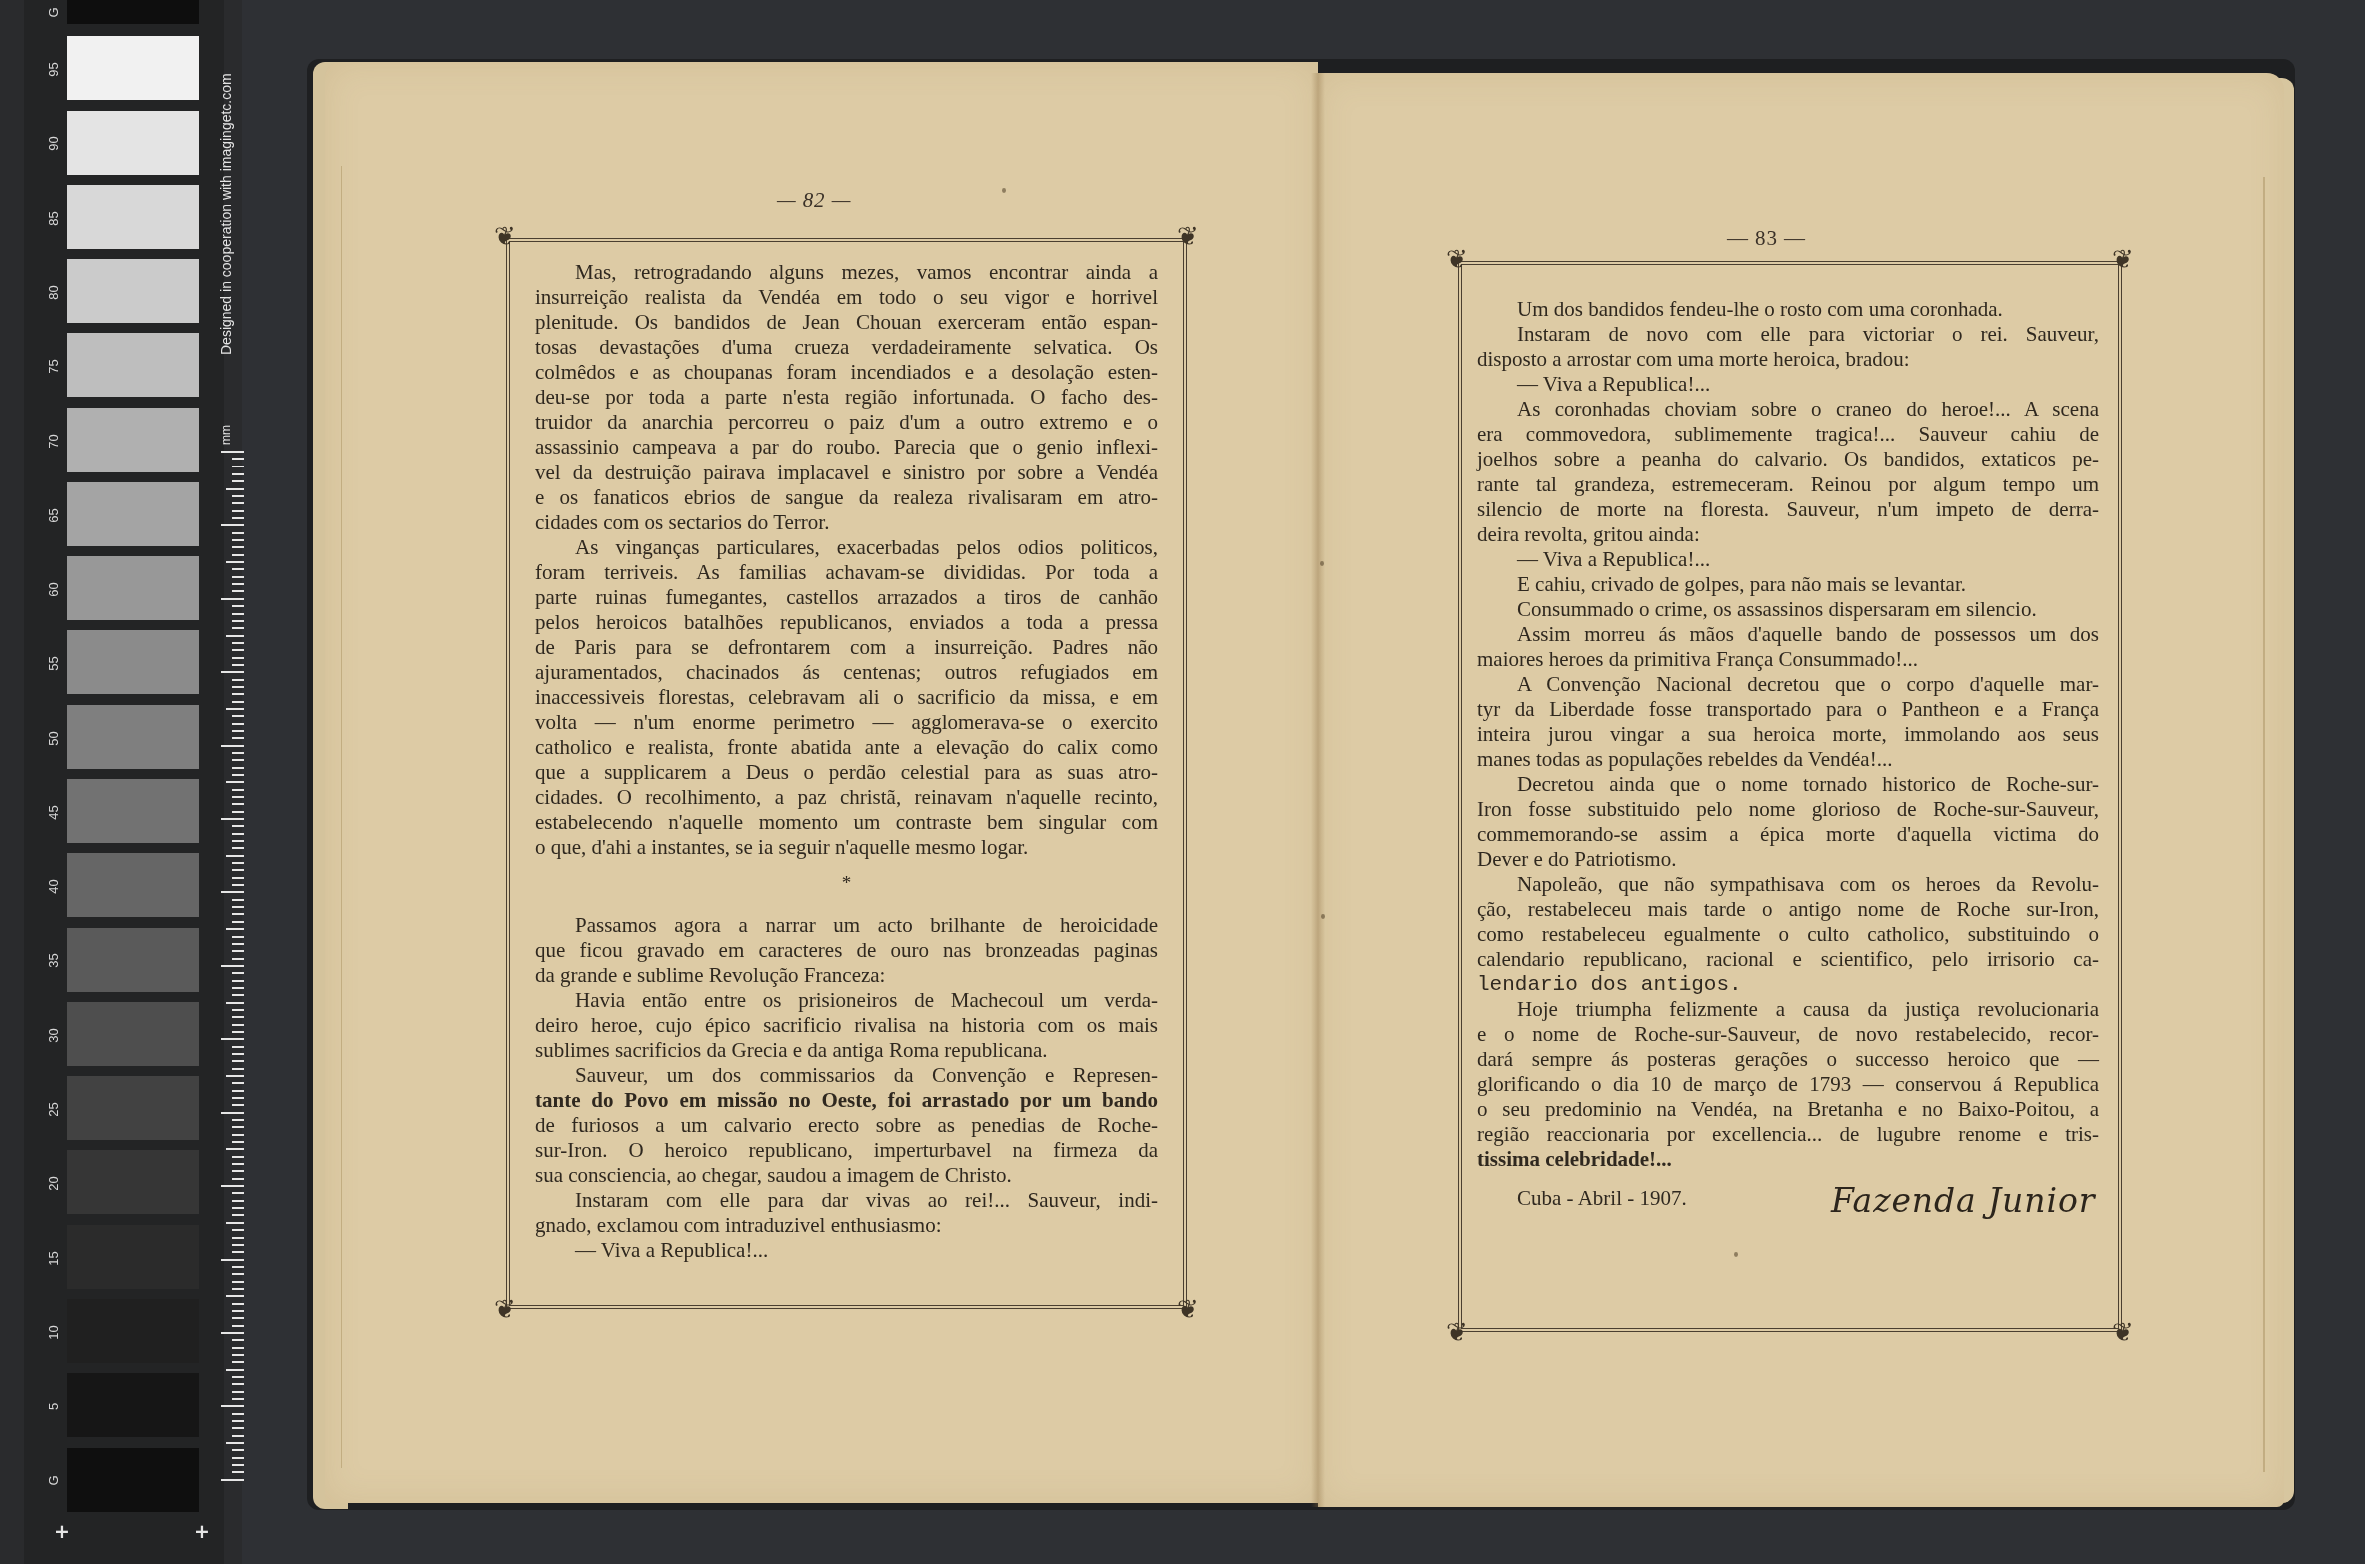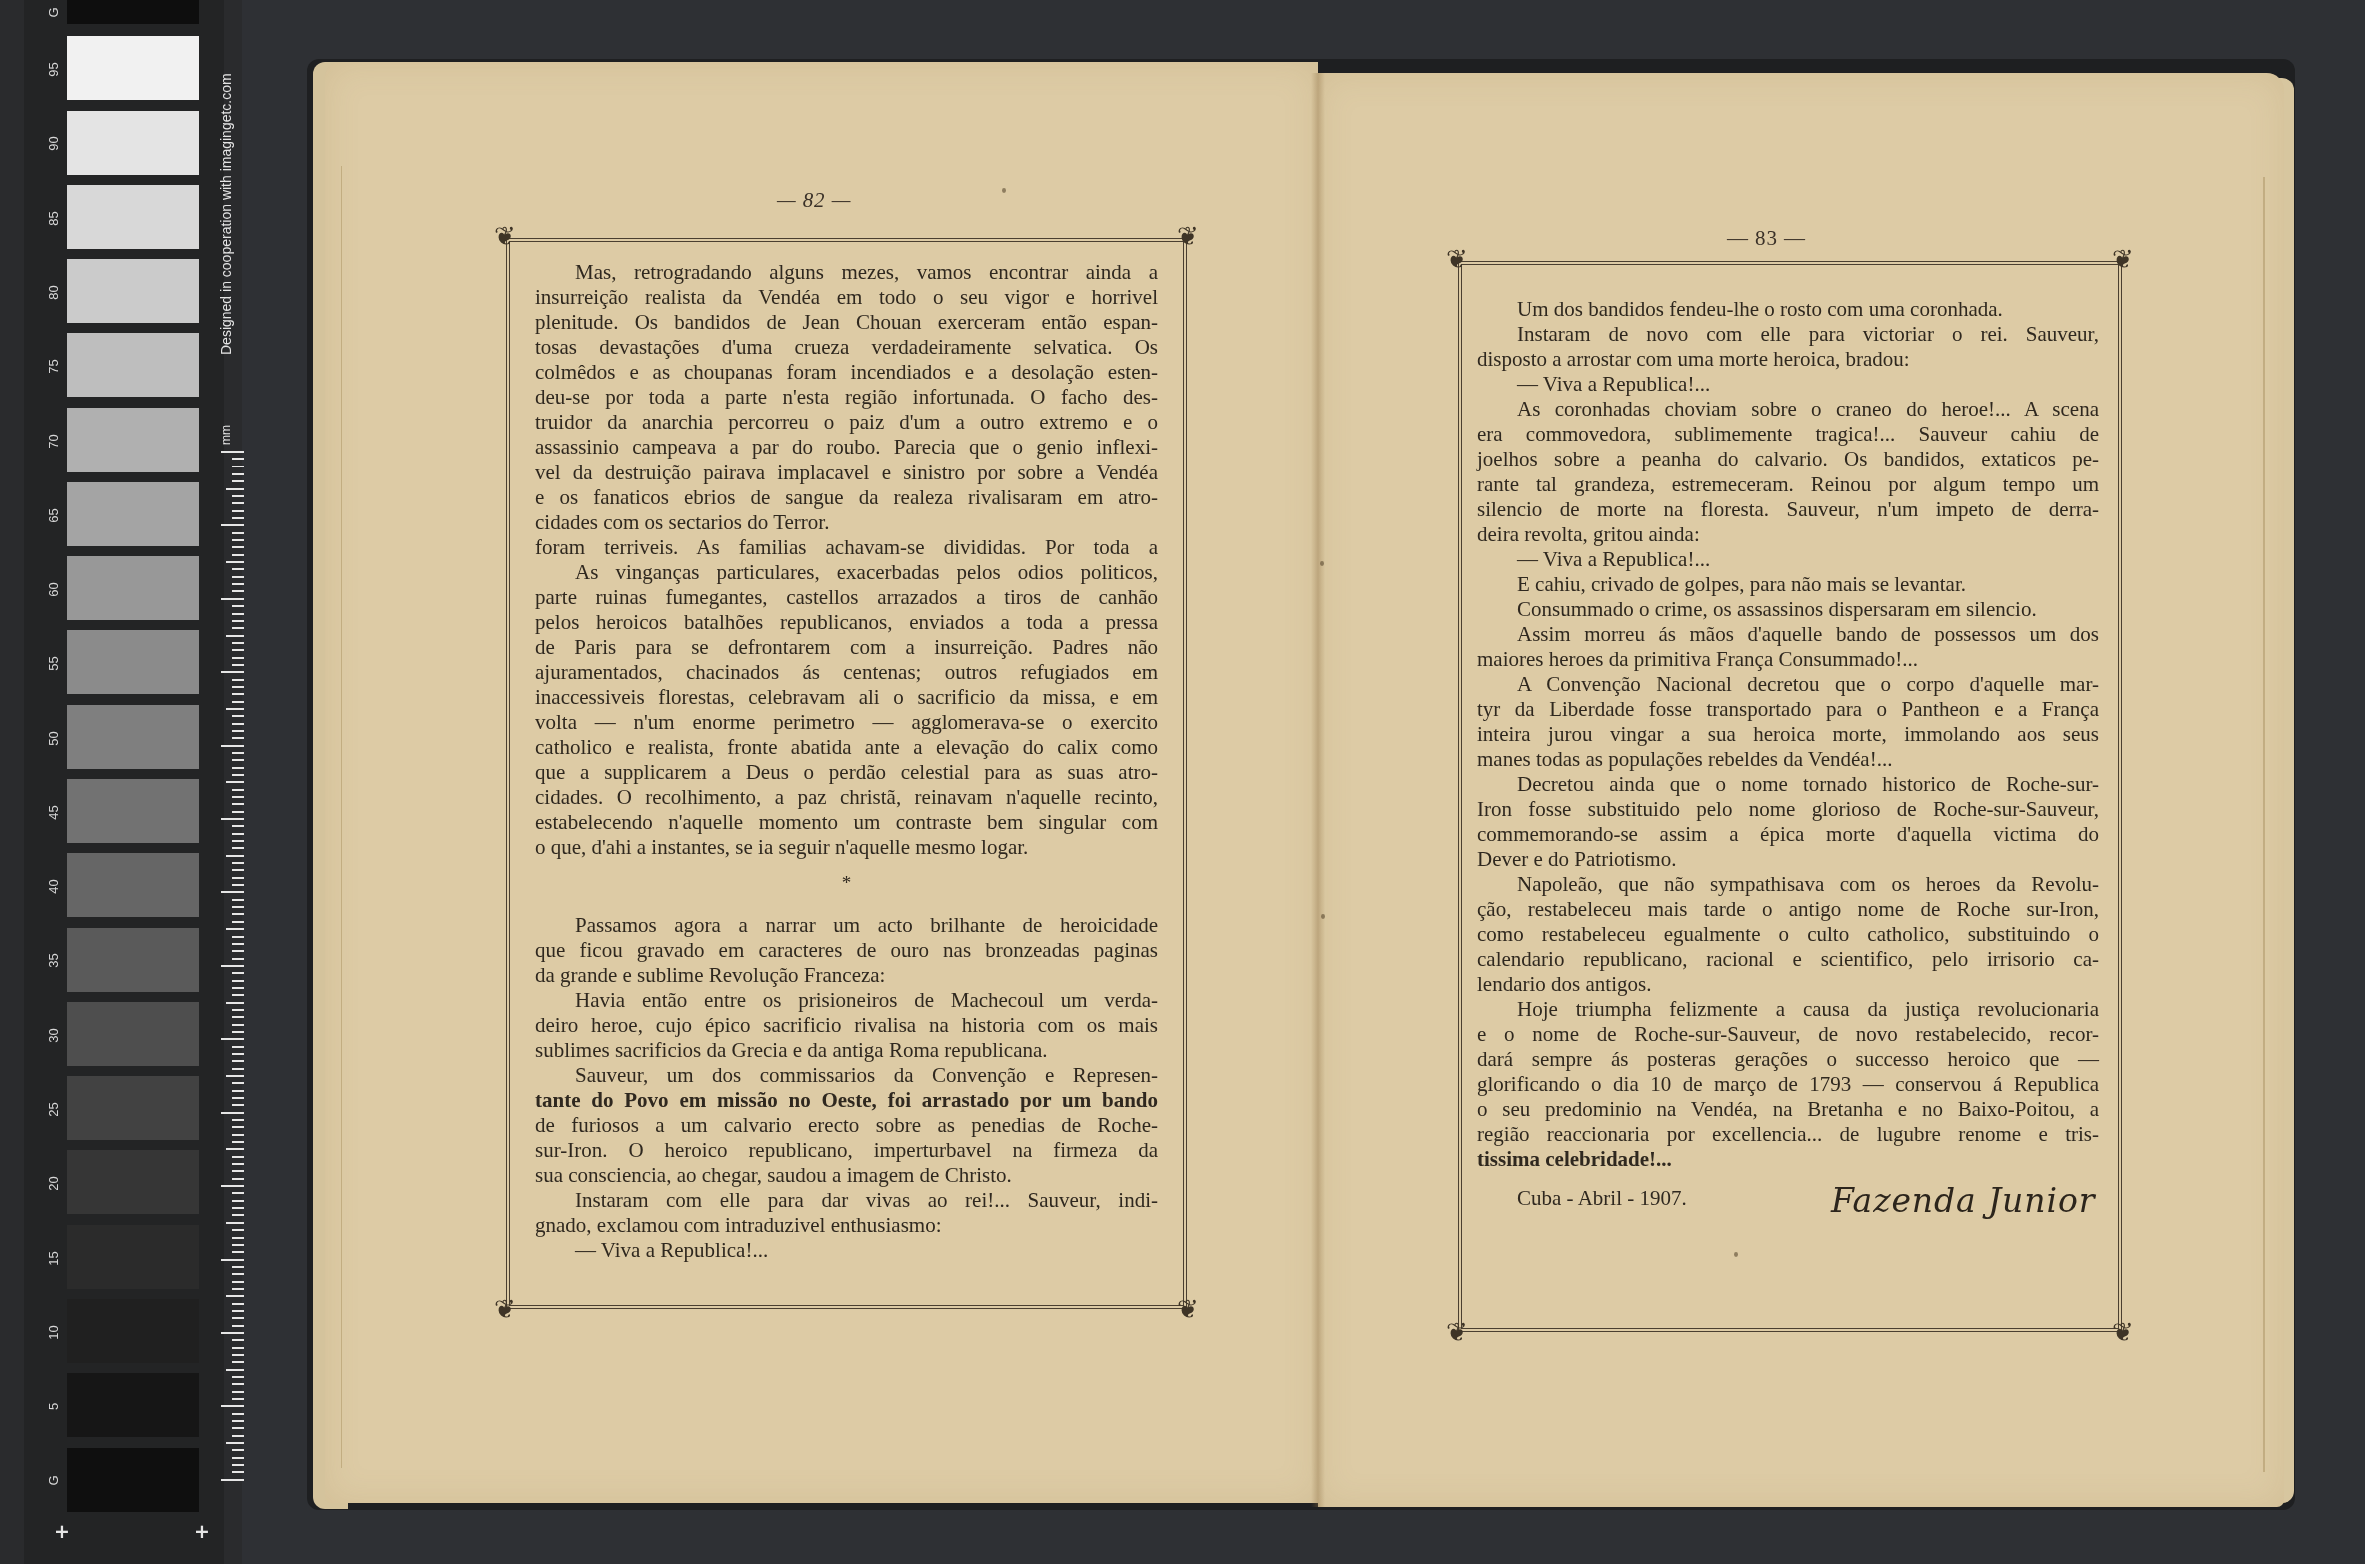--- a/index.html
+++ b/index.html
@@ -319,22 +319,22 @@
         <span class="line" style="margin-left: -40px;">tosas devastações d'uma crueza verdadeiramente selvatica. Os</span>
         <span class="line" style="margin-left: -40px;">colmêdos e as choupanas foram incendiados e a desolação esten-</span>
         <span class="line" style="margin-left: -40px;">deu-se por toda a parte n'esta região infortunada. O facho des-</span>
         <span class="line" style="margin-left: -40px;">truidor da anarchia percorreu o paiz d'um a outro extremo e o</span>
         <span class="line" style="margin-left: -40px;">assassinio campeava a par do roubo. Parecia que o genio inflexi-</span>
         <span class="line" style="margin-left: -40px;">vel da destruição pairava implacavel e sinistro por sobre a Vendéa</span>
         <span class="line" style="margin-left: -40px;">e os fanaticos ebrios de sangue da realeza rivalisaram em atro-</span>
         <span class="line last" style="margin-left: -40px;">cidades com os sectarios do Terror.</span>
       </p>
       <p>
+        <span class="line">As vinganças particulares, exacerbadas pelos odios politicos,</span>
         <span class="line" style="margin-left: -40px;">foram terriveis. As familias achavam-se divididas. Por toda a</span>
-        <span class="line">As vinganças particulares, exacerbadas pelos odios politicos,</span>
         <span class="line" style="margin-left: -40px;">parte ruinas fumegantes, castellos arrazados a tiros de canhão</span>
         <span class="line" style="margin-left: -40px;">pelos heroicos batalhões republicanos, enviados a toda a pressa</span>
         <span class="line" style="margin-left: -40px;">de Paris para se defrontarem com a insurreição. Padres não</span>
         <span class="line" style="margin-left: -40px;">ajuramentados, chacinados ás centenas; outros refugiados em</span>
         <span class="line" style="margin-left: -40px;">inaccessiveis florestas, celebravam ali o sacrificio da missa, e em</span>
         <span class="line" style="margin-left: -40px;">volta — n'um enorme perimetro — agglomerava-se o exercito</span>
         <span class="line" style="margin-left: -40px;">catholico e realista, fronte abatida ante a elevação do calix como</span>
         <span class="line" style="margin-left: -40px;">que a supplicarem a Deus o perdão celestial para as suas atro-</span>
         <span class="line" style="margin-left: -40px;">cidades. O recolhimento, a paz christã, reinavam n'aquelle recinto,</span>
         <span class="line" style="margin-left: -40px;">estabelecendo n'aquelle momento um contraste bem singular com</span>
@@ -420,21 +420,21 @@
         <span class="line">Decretou ainda que o nome tornado historico de Roche-sur-</span>
         <span class="line" style="margin-left: -40px;">Iron fosse substituido pelo nome glorioso de Roche-sur-Sauveur,</span>
         <span class="line" style="margin-left: -40px;">commemorando-se assim a épica morte d'aquella victima do</span>
         <span class="line last" style="margin-left: -40px;">Dever e do Patriotismo.</span>
       </p>
       <p>
         <span class="line">Napoleão, que não sympathisava com os heroes da Revolu-</span>
         <span class="line" style="margin-left: -40px;">ção, restabeleceu mais tarde o antigo nome de Roche sur-Iron,</span>
         <span class="line" style="margin-left: -40px;">como restabeleceu egualmente o culto catholico, substituindo o</span>
         <span class="line" style="margin-left: -40px;">calendario republicano, racional e scientifico, pelo irrisorio ca-</span>
-        <span class="line last" style="margin-left: -40px;">lendario dos antigos.</span>
+        <span class="line last" style="margin-left: -40px; font-family: Liberation Mono, monospace;">lendario dos antigos.</span>
       </p>
       <p>
         <span class="line">Hoje triumpha felizmente a causa da justiça revolucionaria</span>
         <span class="line" style="margin-left: -40px;">e o nome de Roche-sur-Sauveur, de novo restabelecido, recor-</span>
         <span class="line" style="margin-left: -40px;">dará sempre ás posteras gerações o successo heroico que —</span>
         <span class="line" style="margin-left: -40px;">glorificando o dia 10 de março de 1793 — conservou á Republica</span>
         <span class="line" style="margin-left: -40px;">o seu predominio na Vendéa, na Bretanha e no Baixo-Poitou, a</span>
         <span class="line" style="margin-left: -40px;">região reaccionaria por excellencia... de lugubre renome e tris-</span>
         <span class="line last" style="margin-left: -40px; font-weight: bold;">tissima celebridade!...</span>
       </p>

